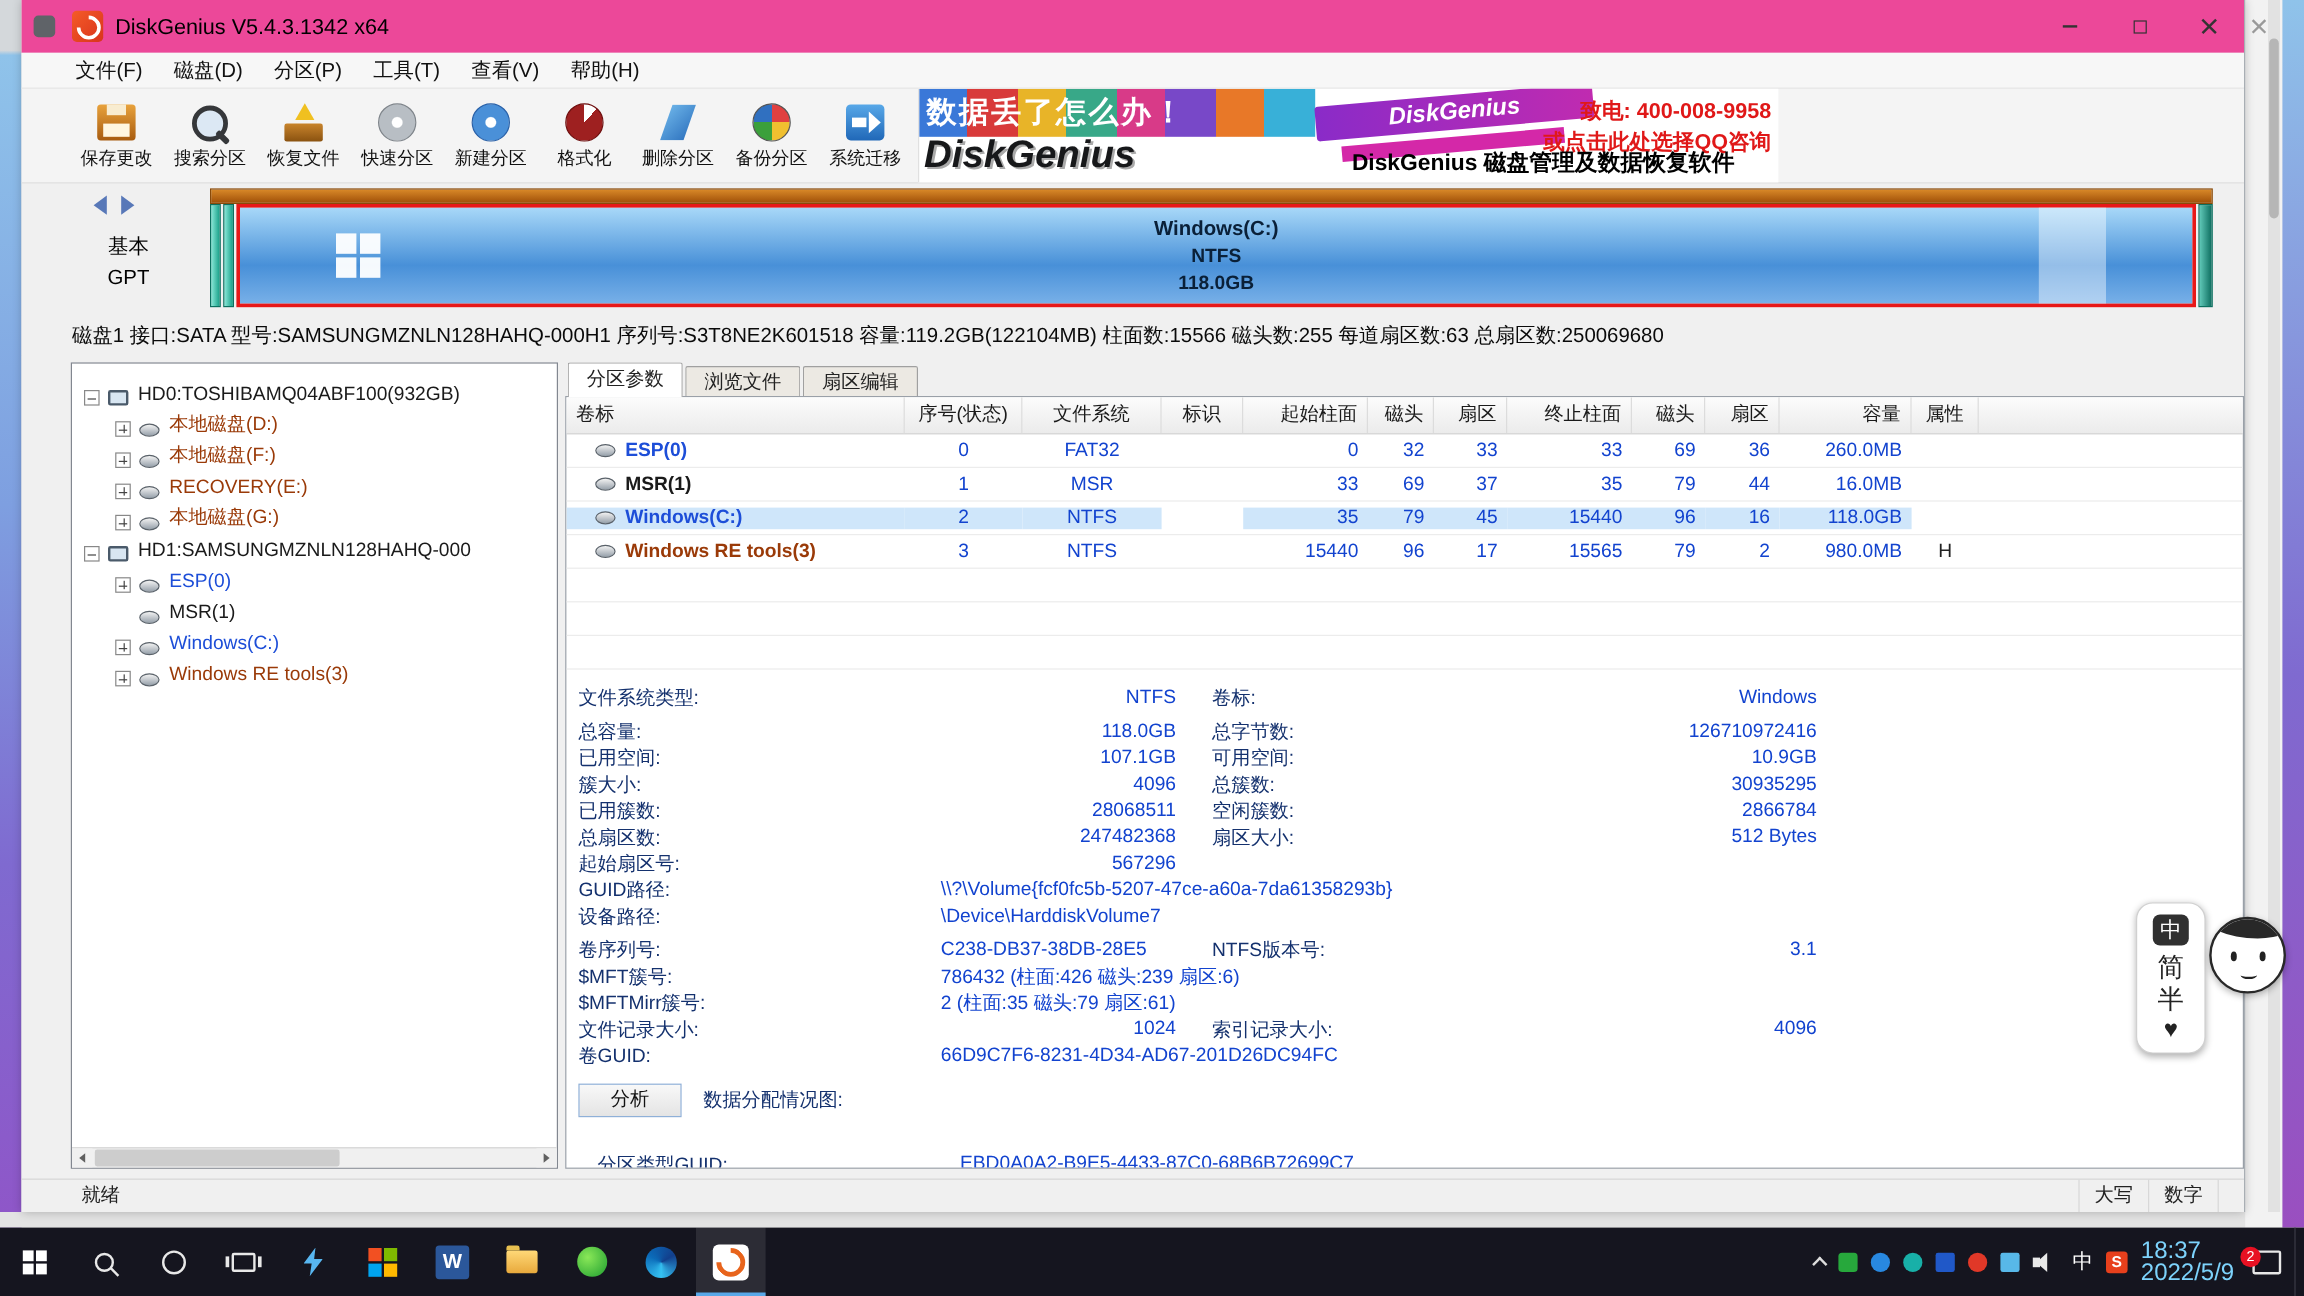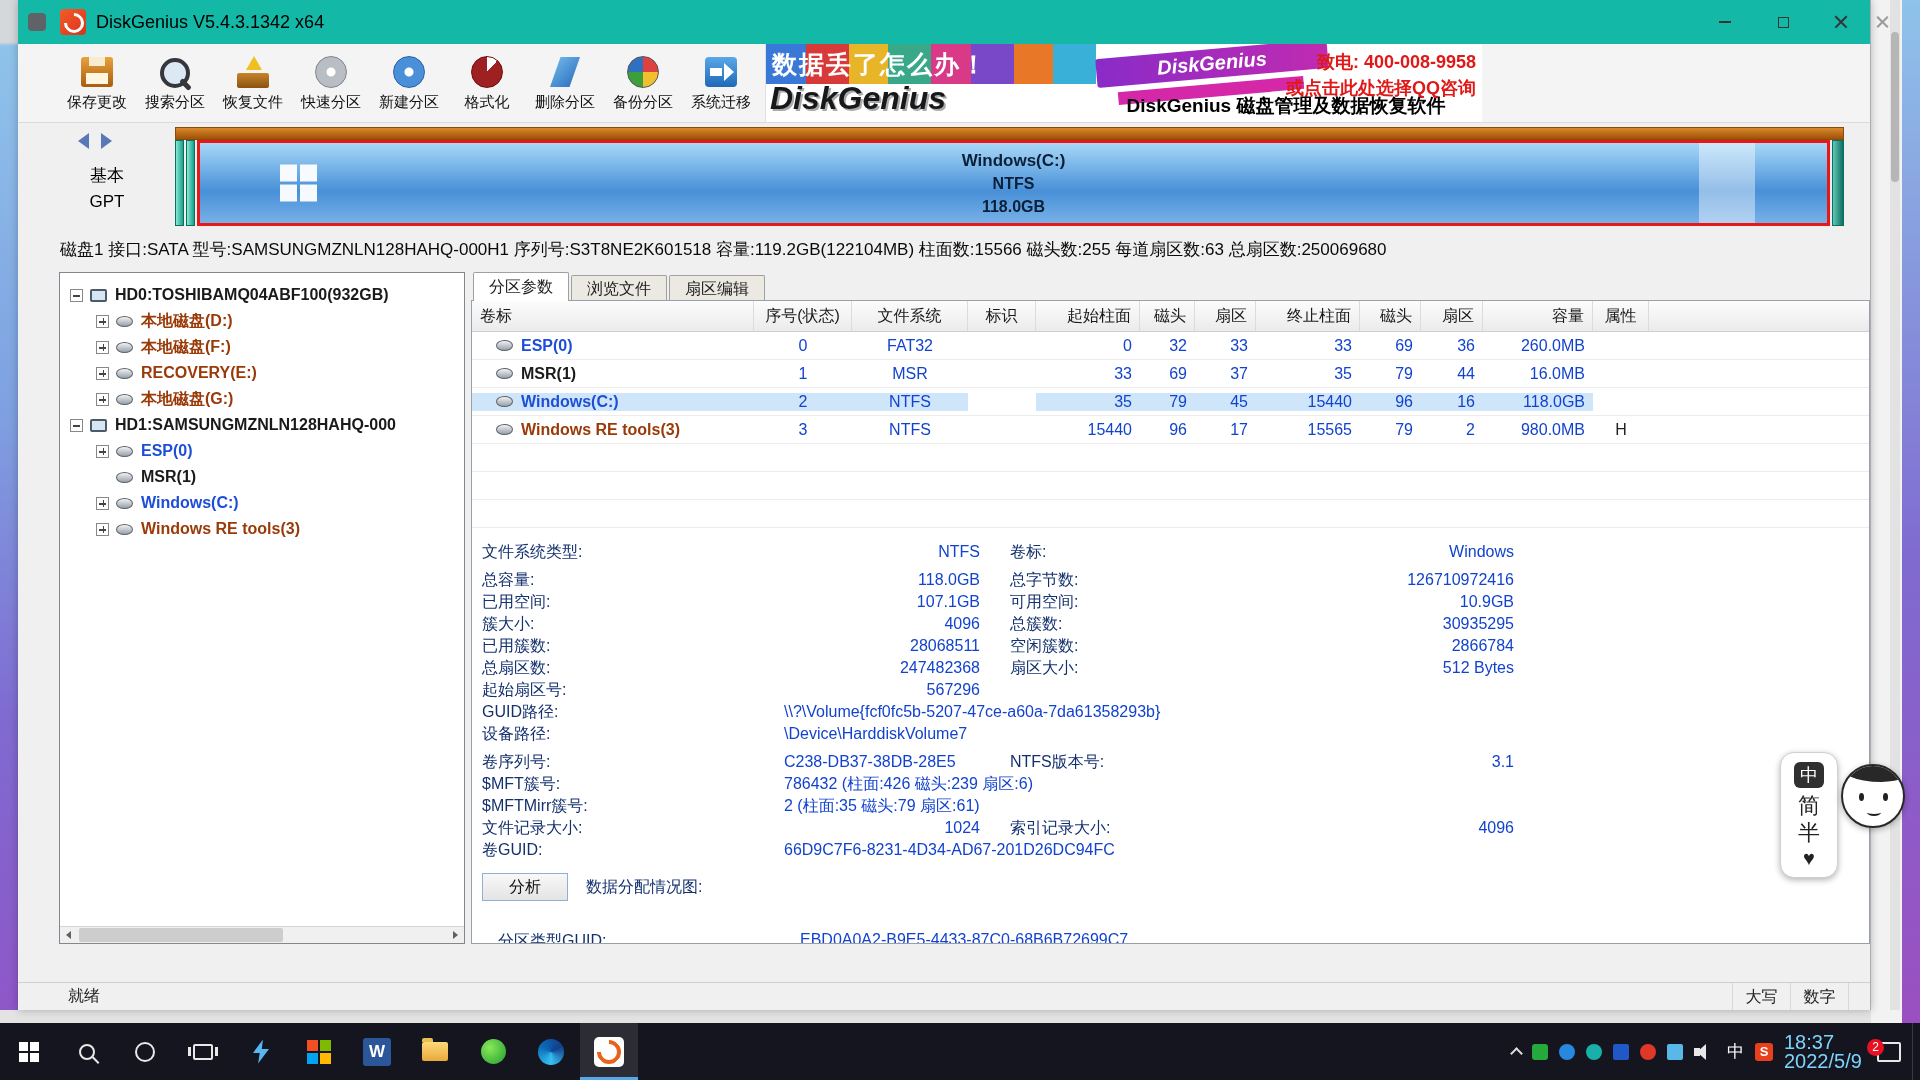--- a/index.html
+++ b/index.html
@@ -17,21 +17,21 @@
   background:linear-gradient(180deg,#8fc3ea,#7f6ad0 55%,#9a4fc0); }
 .ghost-close { position:absolute; left:1876px; top:16px; width:13px; height:13px; }
 .ghost-close::before,.ghost-close::after { content:""; position:absolute; left:-1px; top:5px; width:15px; height:2px; background:#9a9a9a; }
 .ghost-close::before { transform:rotate(45deg);} .ghost-close::after { transform:rotate(-45deg);}
 
 
 .app { position:absolute; left:18px; top:0; width:1853px; height:1010px; background:#f0f0f0;
   border-right:1px solid #a8aeb4; box-shadow:0 0 8px rgba(0,0,0,.25); display:flex; flex-direction:column; }
 
 
-.titlebar { height:44px; background:#14b8a6; display:flex; align-items:center; padding-left:10px; flex:none; }
+.titlebar { height:44px; background:#ec4899; display:flex; align-items:center; padding-left:10px; flex:none; }
 .bg-tab-icon { width:18px; height:18px; background:#5f6368; border-radius:4px; margin-right:14px; flex:none; }
 .app-logo { width:26px; height:26px; border-radius:4px; background:linear-gradient(135deg,#f55b28,#d8341c); position:relative; margin-right:10px; flex:none; }
 .app-logo::after { content:""; position:absolute; left:4px; top:4px; width:14px; height:14px; border-radius:50%;
   border:3px solid #fff; border-left-color:transparent; transform:rotate(45deg); }
 .title-text { font-size:18px; color:#000; }
 .win-controls { margin-left:auto; display:flex; height:100%; }
 .win-btn { width:58px; height:100%; display:flex; align-items:center; justify-content:center; position:relative; }
 .glyph-min { width:12px; height:2px; background:#333; }
 .glyph-max { width:11px; height:11px; border:1.5px solid #333; }
 .glyph-close { width:14px; height:14px; position:relative; }
@@ -102,21 +102,21 @@
 
 
 .disk-info { height:33px; line-height:33px; padding-left:42px; font-size:17px; color:#0a0a0a; background:#f0f0f0; white-space:nowrap; flex:none; }
 
 
 .main { position:relative; flex:1; background:#f0f0f0; }
 
 
 .tree-panel { position:absolute; left:41px; top:6px; width:406px; height:672px; background:#fff; border:1px solid #828790; overflow:hidden; }
 .tree-rows { padding-top:9px; }
-.tree-row { height:26px; display:flex; align-items:center; font-size:16px; font-weight:700; white-space:nowrap; }
+.tree-row { height:26px; display:flex; align-items:flex-end; font-size:16px; font-weight:400; white-space:nowrap; }
 .tree-row.root { padding-left:10px; }
 .tree-row.child { padding-left:36px; }
 .expander { width:13px; height:13px; border:1px solid #888; background:#fff; position:relative; margin-right:7px; flex:none; }
 .expander::before { content:""; position:absolute; left:2px; top:5.5px; width:7px; height:1.6px; background:#444; }
 .expander.plus::after { content:""; position:absolute; left:5.5px; top:2px; width:1.6px; height:7px; background:#444; }
 .noexp { width:20px; flex:none; }
 .pc-icon { width:17px; height:13px; border:2px solid #4a5a6a; background:#d8e6f2; border-radius:2px; margin-right:8px; flex:none; }
 .drive-icon { width:17px; height:11px; background:linear-gradient(180deg,#f2f2f2,#96a0aa); border:1px solid #5a626a; border-radius:50%; margin-right:8px; flex:none; }
 .c-blue { color:#1d4ed8; } .c-maroon { color:#9a3a08; } .c-black { color:#1a1a1a; }
 .hscroll { position:absolute; left:0; right:0; bottom:0; height:17px; background:#f0f0f0; border-top:1px solid #d4d4d4; display:flex; align-items:center; }
@@ -252,20 +252,28 @@
         </div>
       <div class="win-btn">
           <span class="glyph-max"></span>
         </div>
       <div class="win-btn">
           <span class="glyph-close"></span>
         </div>
     </div>
   </div>
 
+  <div class="menubar">
+    <div class="menu-item">文件(F)</div>
+    <div class="menu-item">磁盘(D)</div>
+    <div class="menu-item">分区(P)</div>
+    <div class="menu-item">工具(T)</div>
+    <div class="menu-item">查看(V)</div>
+    <div class="menu-item">帮助(H)</div>
+  </div>
 
   <div class="toolbar">
     <div class="tool-btn">
       <span class="tool-icon">
           <i class="i-save"></i>
         </span>
       <span class="tool-label">保存更改</span>
     </div>
     <div class="tool-btn">
       <span class="tool-icon">

